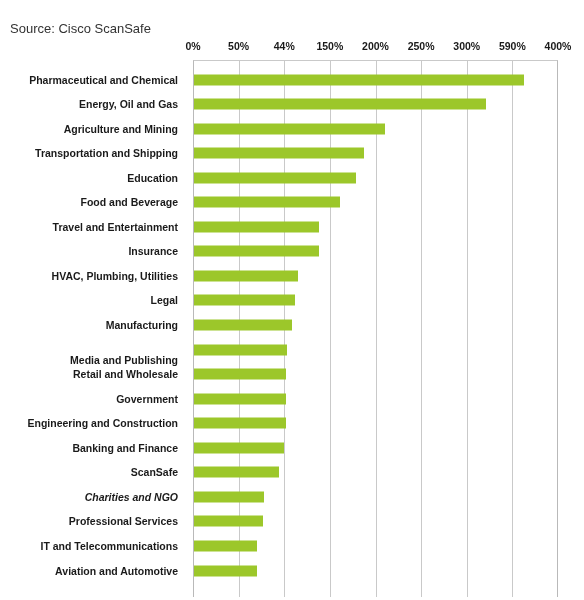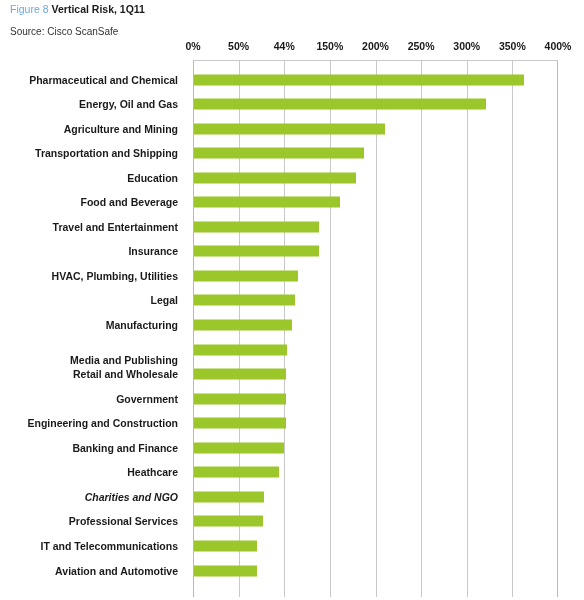--- a/index.html
+++ b/index.html
@@ -32,24 +32,24 @@
   #figure-number {
     color: #6FA8DC;
     font-weight: normal;
   }
   #figure-title {
     color: #1A1A1A;
     font-weight: bold;
     margin-left: 3px;
   }
   #figure-source {
-    font-size: 10px;
+    font-size: 13px;
     color: #333333;
     line-height: 13px;
-    margin-top: 9px;
+    margin-top: 20px;
     white-space: nowrap;
   }
 
   
   #chart-area {
     position: absolute;
     left: 0;
     top: 0;
     width: 584px;
     height: 600px;
@@ -129,36 +129,33 @@
     left: 0;
     height: 11px;
     background: #9CC72A;
     transform: translateY(-50%);
   }
 </style>
 </head>
 <body>
 
 <div id="figure-header">
-  <div id="figure-title-line">
-    <span id="figure-number">Figure 8</span><span id="figure-title">Vertical Risk, 1Q11</span>
-  </div>
   <div id="figure-source">Source: Cisco ScanSafe</div>
 </div>
 
 <div id="chart-area">
   <div id="x-axis-labels">
       <div class="x-tick-label" style="left: 193px;">0%</div>
       <div class="x-tick-label" style="left: 238.625px;">50%</div>
       <div class="x-tick-label" style="left: 284.25px;">44%</div>
       <div class="x-tick-label" style="left: 329.875px;">150%</div>
       <div class="x-tick-label" style="left: 375.5px;">200%</div>
       <div class="x-tick-label" style="left: 421.125px;">250%</div>
       <div class="x-tick-label" style="left: 466.75px;">300%</div>
-      <div class="x-tick-label" style="left: 512.375px;">350%</div>
+      <div class="x-tick-label" style="left: 512.375px;">590%</div>
       <div class="x-tick-label" style="left: 558px;">400%</div>
     </div>
   <div id="plot-box">
       <div class="gridline" style="left: 44.625px; background: rgb(201, 201, 201);"></div>
       <div class="gridline" style="left: 90.25px; background: rgb(201, 201, 201);"></div>
       <div class="gridline" style="left: 135.875px; background: rgb(201, 201, 201);"></div>
       <div class="gridline" style="left: 181.5px; background: rgb(201, 201, 201);"></div>
       <div class="gridline" style="left: 227.125px; background: rgb(201, 201, 201);"></div>
       <div class="gridline" style="left: 272.75px; background: rgb(201, 201, 201);"></div>
       <div class="gridline" style="left: 318.375px; background: rgb(201, 201, 201);"></div>
@@ -173,21 +170,21 @@
       <div class="cat-label" style="top: 166.8px;">Travel and Entertainment</div>
       <div class="cat-label" style="top: 191.35px;">Insurance</div>
       <div class="cat-label" style="top: 215.9px;">HVAC, Plumbing, Utilities</div>
       <div class="cat-label" style="top: 240.45px;">Legal</div>
       <div class="cat-label" style="top: 265px;">Manufacturing</div>
       <div class="cat-label" style="top: 300px;">Media and Publishing</div>
       <div class="cat-label" style="top: 314.1px;">Retail and Wholesale</div>
       <div class="cat-label" style="top: 338.65px;">Government</div>
       <div class="cat-label" style="top: 363.2px;">Engineering and Construction</div>
       <div class="cat-label" style="top: 387.75px;">Banking and Finance</div>
-      <div class="cat-label" style="top: 412.3px;">Heathcare</div>
+      <div class="cat-label" style="top: 412.3px;">ScanSafe</div>
       <div class="cat-label" style="top: 436.85px; font-style: italic;">Charities and NGO</div>
       <div class="cat-label" style="top: 461.4px;">Professional Services</div>
       <div class="cat-label" style="top: 485.95px;">IT and Telecommunications</div>
       <div class="cat-label" style="top: 510.5px;">Aviation and Automotive</div>
     </div>
   <div id="bars-layer">
       <div class="bar" title="Pharmaceutical and Chemical: 362%" style="top: 19.5px; width: 330.325px; background: rgb(156, 199, 42);"></div>
       <div class="bar" title="Energy, Oil and Gas: 320%" style="top: 44.05px; width: 292px; background: rgb(156, 199, 42);"></div>
       <div class="bar" title="Agriculture and Mining: 209%" style="top: 68.6px; width: 190.713px; background: rgb(156, 199, 42);"></div>
       <div class="bar" title="Transportation and Shipping: 186%" style="top: 93.15px; width: 169.725px; background: rgb(156, 199, 42);"></div>

